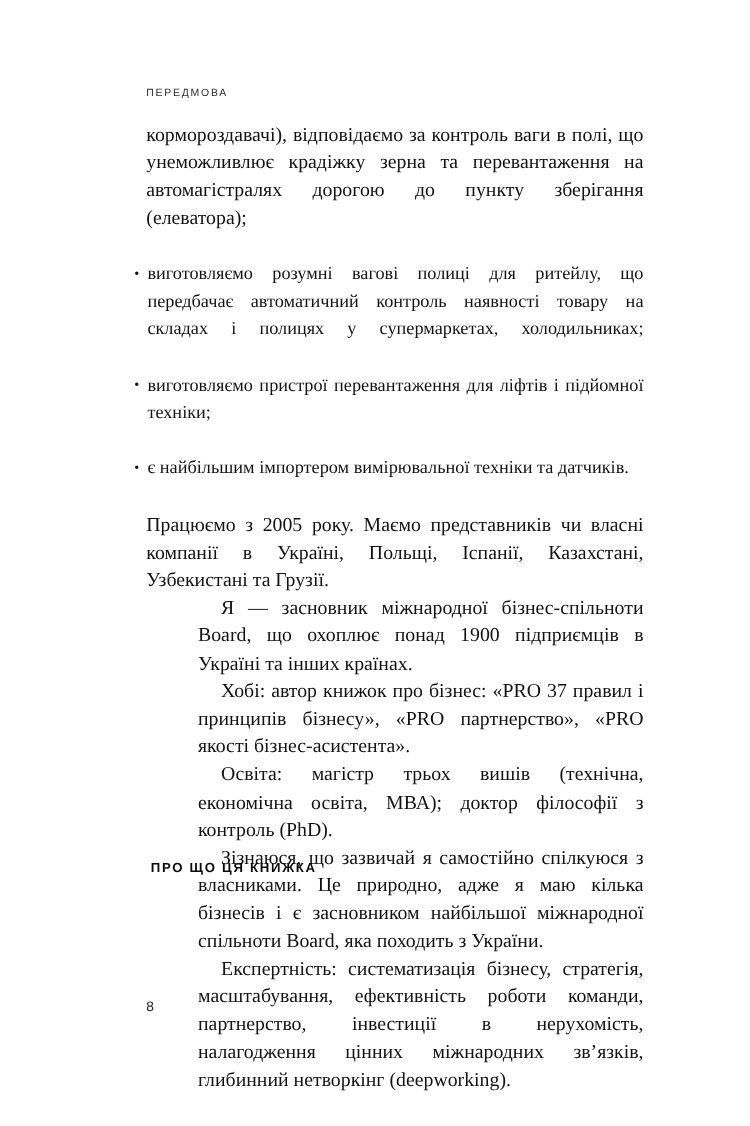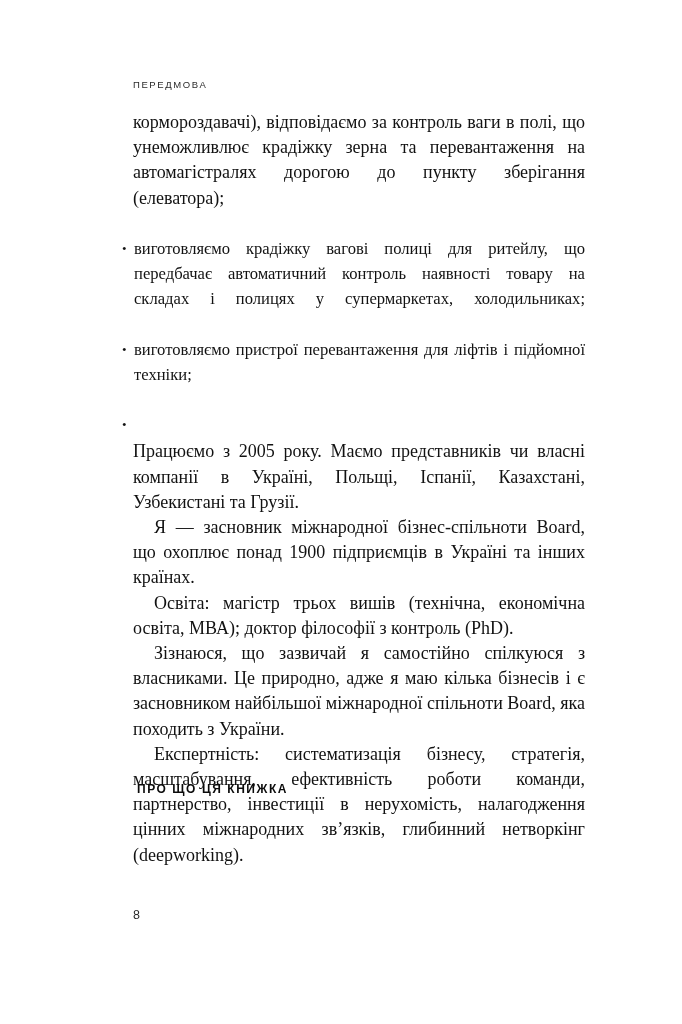--- a/index.html
+++ b/index.html
@@ -55,20 +55,21 @@
     line-height: 25.2px;
     text-align: justify;
     text-justify: inter-word;
     -webkit-hyphens: manual;
     hyphens: manual;
     color: #121212;
   }
 
   p.body-text.indent {
     text-indent: 21px;
+    margin-left: 47px;
   }
 
   p.body-text.last-line-justify::after {
     content: "";
     display: inline-block;
     width: 100%;
   }
 
   
   ul.bullets {
@@ -153,37 +154,39 @@
 
   <div class="running-head">Передмова</div>
 
   <div class="text-column">
 
     <p class="body-text last-line-justify">кормороздавачі), відповідаємо за контроль ваги в полі, що унеможливлює крадіжку зерна та перевантаження на автомагістралях дорогою до пункту зберігання (елеватора);</p>
 
     <ul class="bullets">
       <li>
         <span class="bullet-marker">•</span>
-        <span class="li-text">виготовляємо крадіжку вагові полиці для ритейлу, що передбачає автоматичний контроль наявності товару на складах і полицях у супермаркетах, холодильниках;</span>
+        <span class="li-text">виготовляємо розумні вагові полиці для ритейлу, що передбачає автоматичний контроль наявності товару на складах і полицях у супермаркетах, холодильниках;</span>
       </li>
       <li>
         <span class="bullet-marker">•</span>
         <span class="li-text">виготовляємо пристрої перевантаження для ліфтів і підйомної техніки;</span>
       </li>
       <li class="no-stretch">
         <span class="bullet-marker">•</span>
+        <span class="li-text">є найбільшим імпортером вимірювальної техніки та датчиків.</span>
       </li>
     </ul>
 
     <div class="gap-section"></div>
 
     <p class="body-text">Працюємо з 2005 року. Маємо представників чи власні компанії в Україні, Польщі, Іспанії, Казахстані, Узбекистані та Грузії.</p>
 
     <p class="body-text indent">Я — засновник міжнародної бізнес-спільноти Board, що охоплює понад 1900 підприємців в Україні та інших країнах.</p>
 
+    <p class="body-text indent">Хобі: автор книжок про бізнес: «PRO 37 правил і принципів бізнесу», «PRO партнерство», «PRO якості бізнес-асистента».</p>
 
     <p class="body-text indent">Освіта: магістр трьох вишів (технічна, економічна освіта, МВА); доктор філософії з контроль (PhD).</p>
 
     <p class="body-text indent">Зізнаюся, що зазвичай я самостійно спілкуюся з власниками. Це природно, адже я маю кілька бізнесів і є засновником найбільшої міжнародної спільноти Board, яка походить з України.</p>
 
     <p class="body-text indent">Експертність: систематизація бізнесу, стратегія, масштабування, ефективність роботи команди, партнерство, інвестиції в нерухомість, налагодження цінних міжнародних зв’язків, глибинний нетворкінг (deepworking).</p>
 
   </div>
 
   <div class="section-heading">

